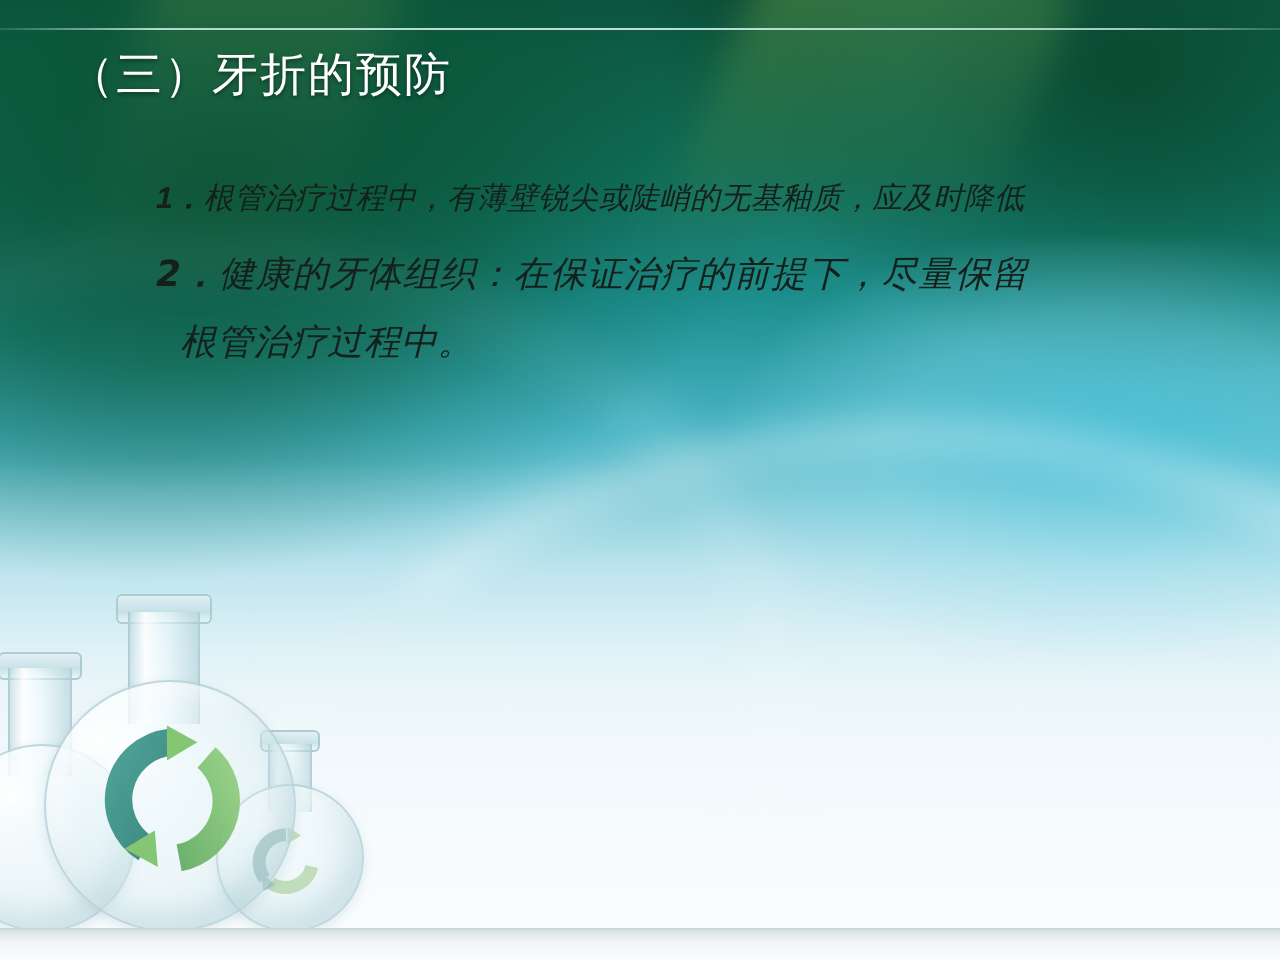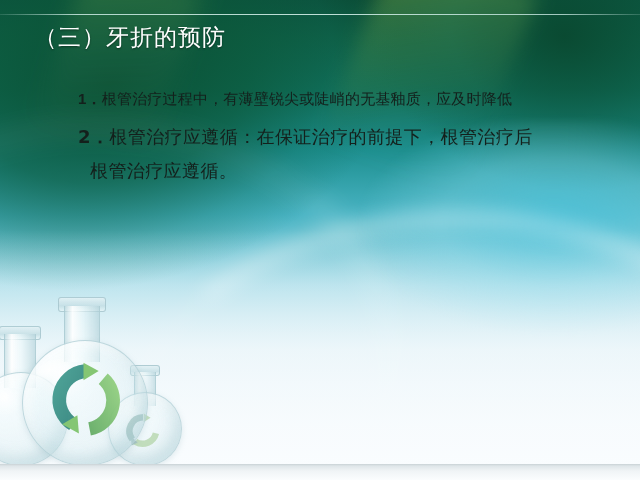--- a/index.html
+++ b/index.html
@@ -164,20 +164,21 @@
 
   
   .body-list {
     position: absolute;
     left: 78px;
     top: 86px;
     width: 540px;
   }
   .item {
     margin-bottom: 4px;
+    font-style: italic;
   }
   .item p {
     margin: 0;
     color: #14201c;
   }
   .item-1 {
     font-family: "DejaVu Serif", "Liberation Serif", serif;
     font-size: 15px;
     line-height: 26px;
     letter-spacing: 0.2px;
@@ -340,23 +341,23 @@
   <div class="body-list">
 
     <div class="item item-1">
       <p>
         <span class="num">1．</span><span>根管治疗过程中，有薄壁锐尖或陡峭的无基釉质，应及时降低</span>
       </p>
     </div>
 
     <div class="item item-2">
       <p>
-        <span class="num">2．</span><span>根管治疗应遵循：在保证治疗的前提下，根管治疗后</span>
+        <span class="num">2．</span><span>健康的牙体组织：在保证治疗的前提下，尽量保留</span>
       </p>
-      <p class="l2">根管治疗应遵循。</p>
+      <p class="l2">根管治疗过程中。</p>
     </div>
 
 
   </div>
 
   <div class="flasks">
 
     <div class="flask flask-a">
       <div class="lip"></div>
       <div class="neck"></div>

